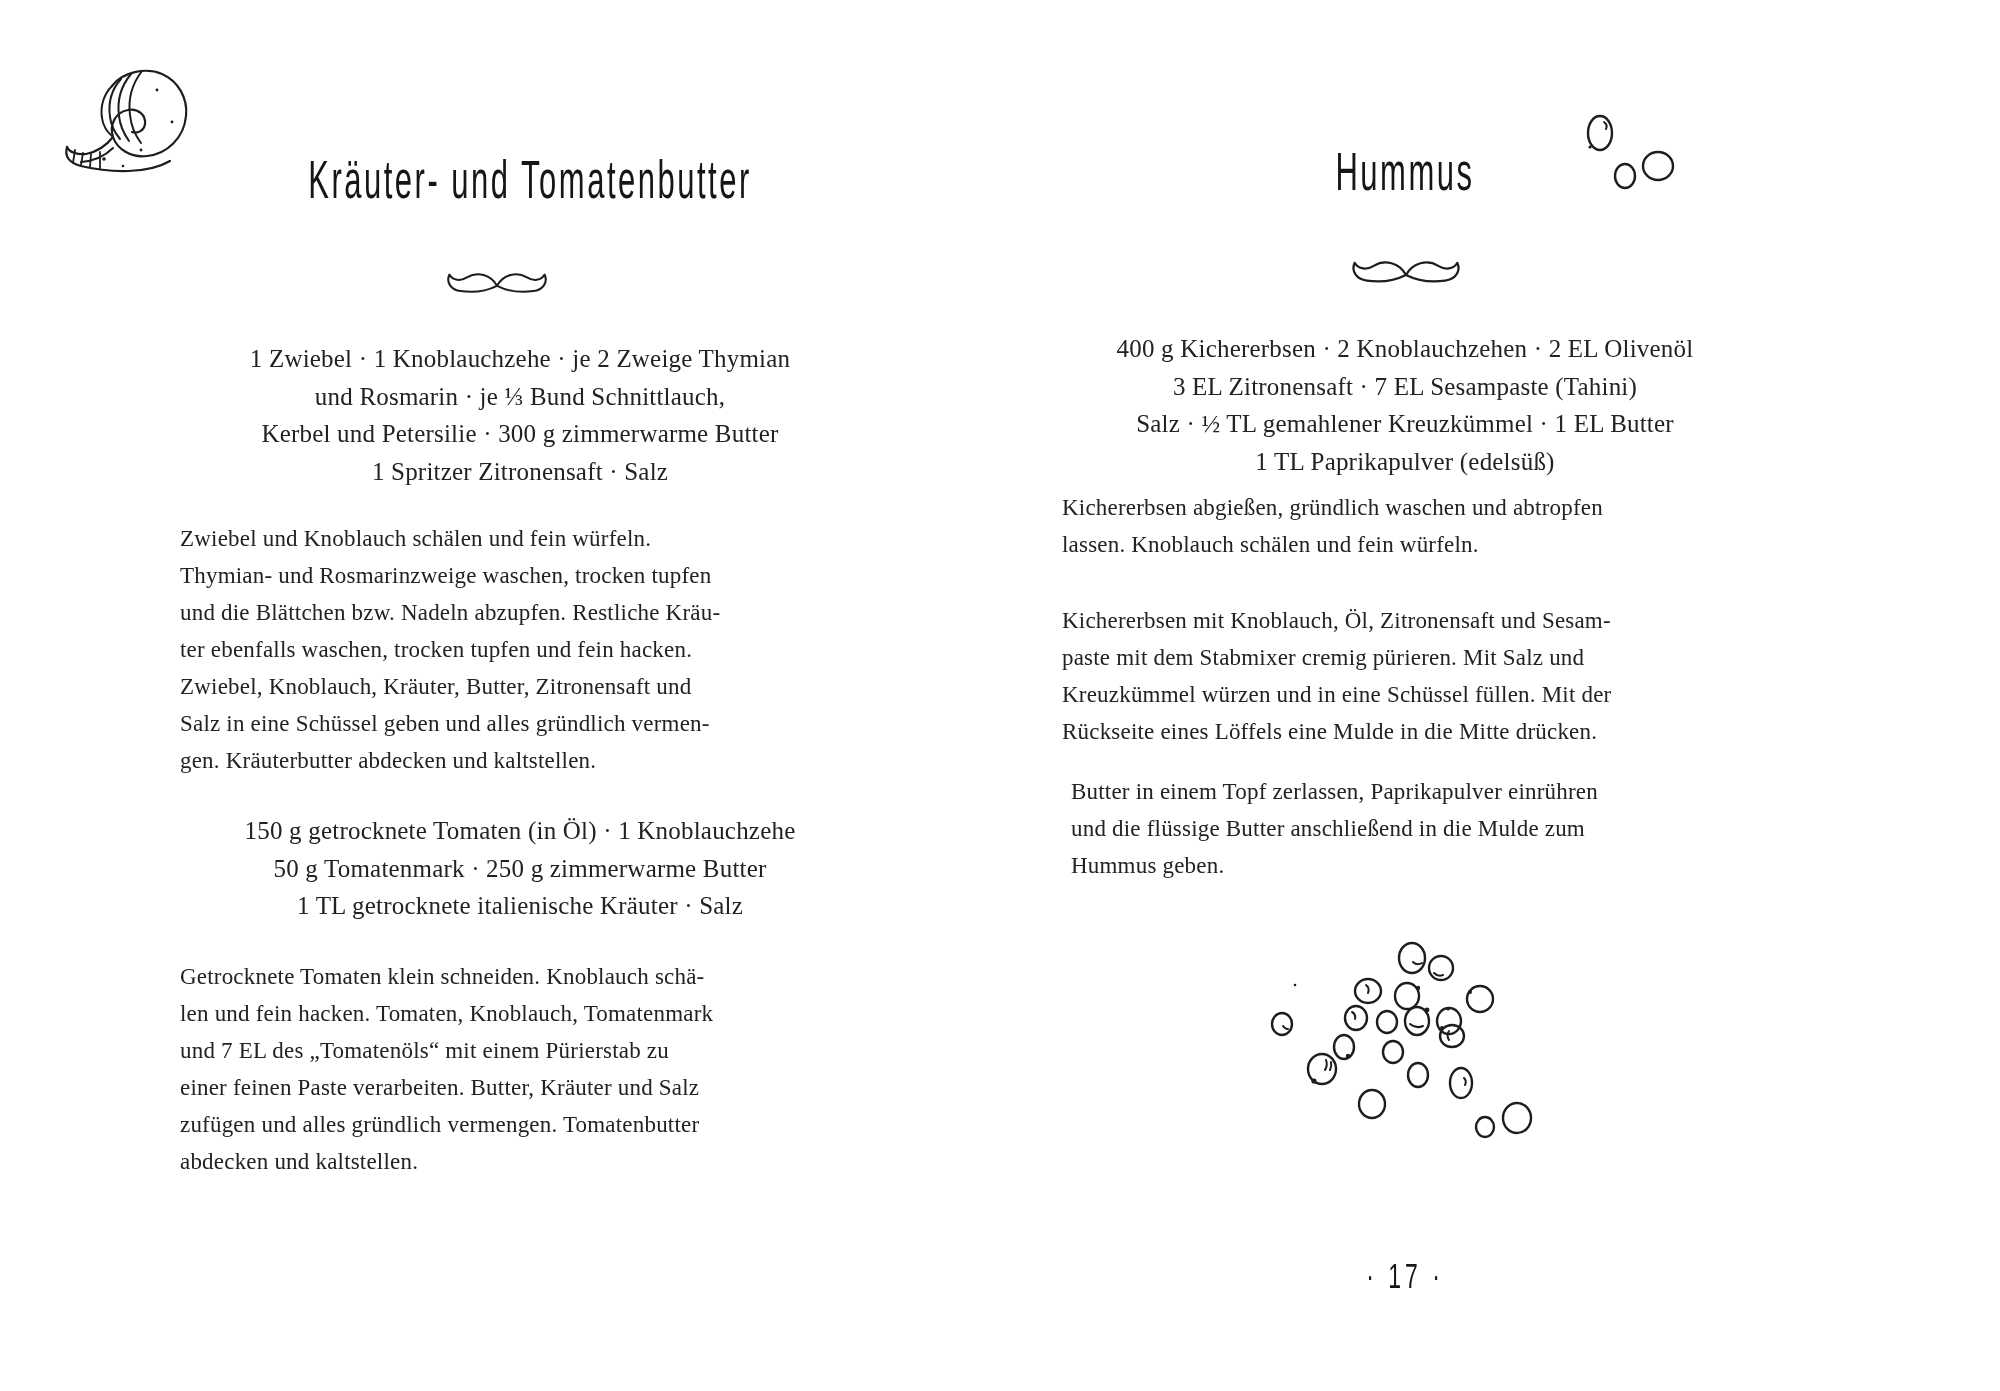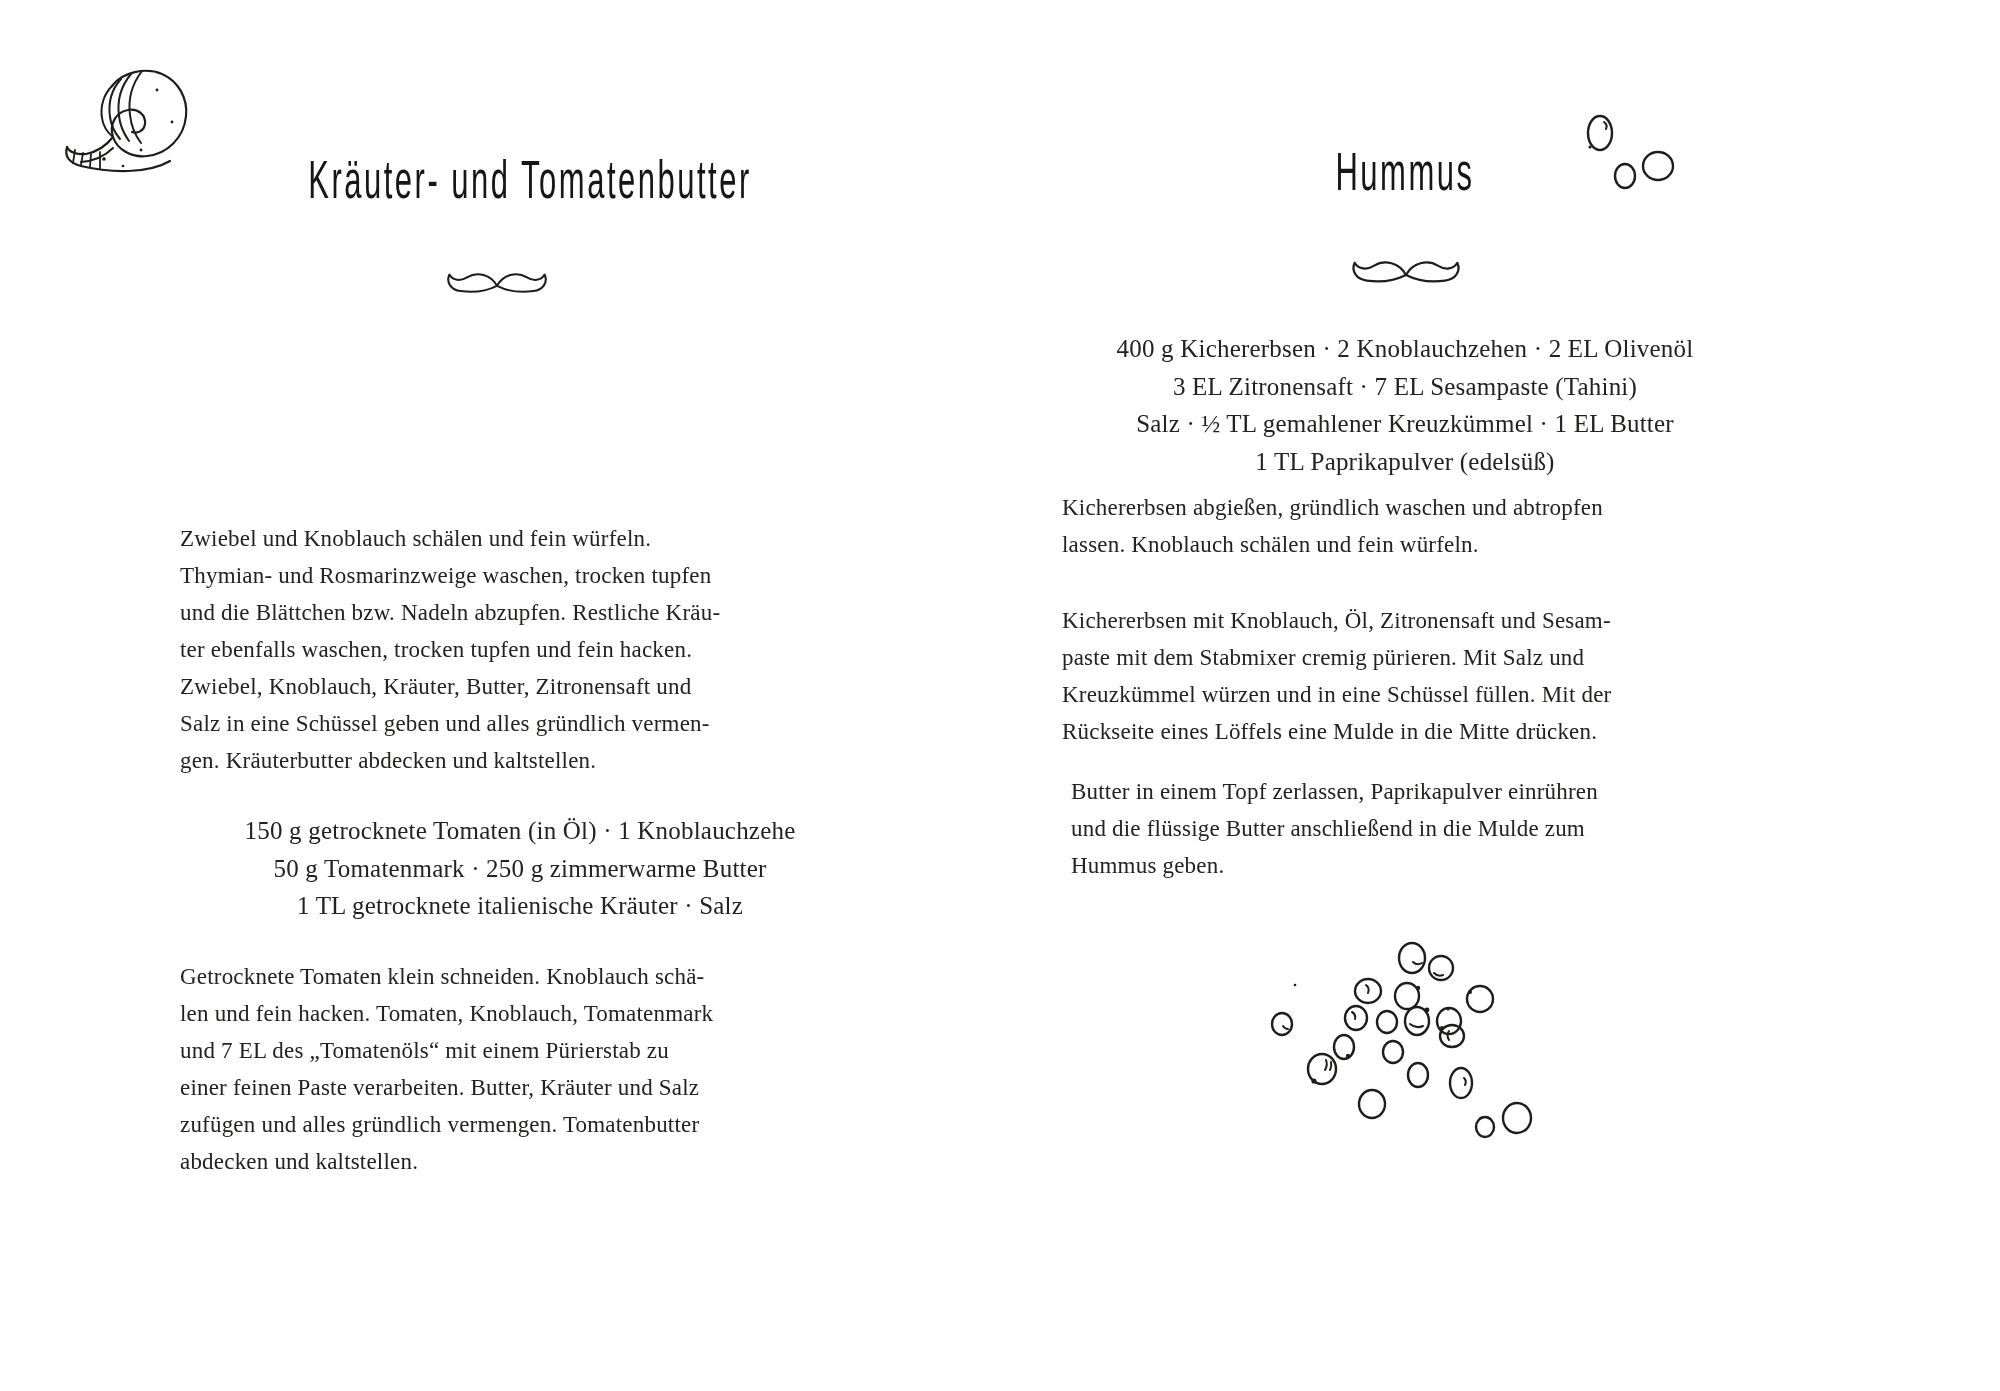--- a/index.html
+++ b/index.html
@@ -61,20 +61,24 @@
   </svg>
 
   <div class="abs title-block" style="left:170px; top:150px; width:720px;">
     <span class="hand title-text">Kräuter- und Tomatenbutter</span>
   </div>
 
   <svg class="abs" style="left:445px; top:266px;" width="104" height="38" viewBox="0 0 120 42">
     <path class="ink" stroke-width="2.4" d="M60 22 C53 9 37 5 26 12 C18 17 9 16 5 9 C1 18 7 27 18 28 C32 30 48 28 60 22 C72 28 88 30 102 28 C113 27 119 18 115 9 C111 16 102 17 94 12 C83 5 67 9 60 22 Z"></path>
   </svg>
 
+  <div class="abs ingredients" style="left:160px; top:340px; width:720px;">1 Zwiebel · 1 Knoblauchzehe · je 2 Zweige Thymian
+und Rosmarin · je ⅓ Bund Schnittlauch,
+Kerbel und Petersilie · 300 g zimmerwarme Butter
+1 Spritzer Zitronensaft · Salz</div>
 
   <div class="abs body-text" style="left:180px; top:520px; width:700px;">Zwiebel und Knoblauch schälen und fein würfeln.
 Thymian- und Rosmarinzweige waschen, trocken tupfen
 und die Blättchen bzw. Nadeln abzupfen. Restliche Kräu-
 ter ebenfalls waschen, trocken tupfen und fein hacken.
 Zwiebel, Knoblauch, Kräuter, Butter, Zitronensaft und
 Salz in eine Schüssel geben und alles gründlich vermen-
 gen. Kräuterbutter abdecken und kaltstellen.</div>
 
   <div class="abs ingredients" style="left:160px; top:812px; width:720px;">150 g getrocknete Tomaten (in Öl) · 1 Knoblauchzehe
@@ -154,14 +158,17 @@
     <circle class="fillink" cx="84" cy="181" r="2.6"></circle>
     <ellipse class="ink" stroke-width="2.4" cx="188" cy="175" rx="10" ry="12"></ellipse>
     <ellipse class="ink" stroke-width="2.4" cx="231" cy="183" rx="11" ry="15"></ellipse>
     <path class="ink" stroke-width="2" d="M234 178 q3 3 1 7"></path>
     <ellipse class="ink" stroke-width="2.4" cx="142" cy="204" rx="13" ry="14"></ellipse>
     <ellipse class="ink" stroke-width="2.4" cx="255" cy="227" rx="9" ry="10"></ellipse>
     <ellipse class="ink" stroke-width="2.4" cx="287" cy="218" rx="14" ry="15"></ellipse>
     <circle class="fillink" cx="65" cy="85" r="1.3"></circle>
   </svg>
 
+  <div class="abs pagenum-block" style="left:1060px; top:1256px; width:690px;">
+    <span class="hand pagenum-text">· 17 ·</span>
+  </div>
 
 </div>
 
 </body></html>

